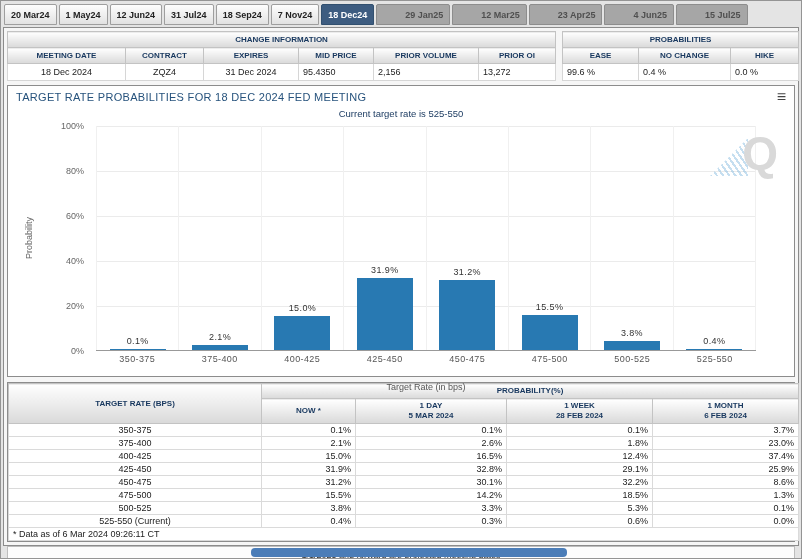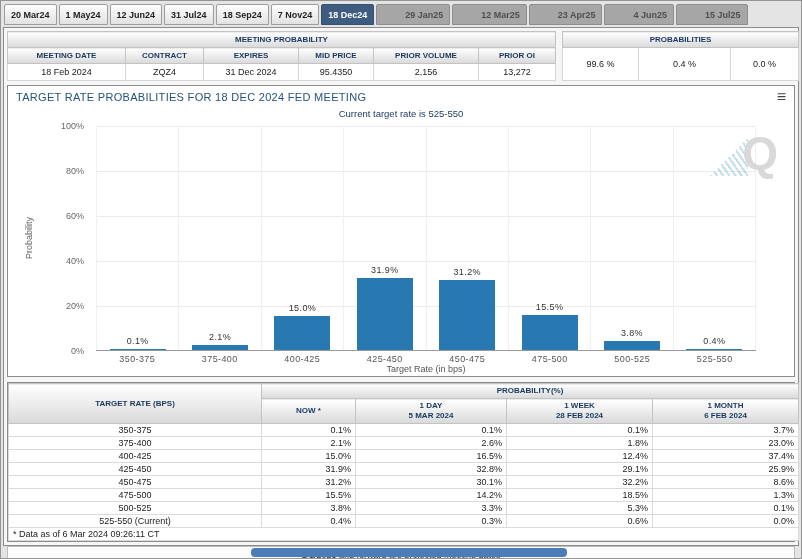--- a/index.html
+++ b/index.html
@@ -21,21 +21,21 @@
 
   
   .info-row { display:flex; gap:6px; }
   table.info { border-collapse:collapse; table-layout:fixed; background:#fff;
                border:1px solid #a8a8a8; }
   table.info th { background:linear-gradient(#ffffff,#d9d9d9); color:#17375e;
                   font-size:8px; font-weight:bold; border:1px solid #c3c3c3;
                   padding:3px 2px; text-align:center; }
   table.info td { font-size:9px; color:#222; border:1px solid #d6d6d6;
                   padding:3px 4px; text-align:center; background:#fff; }
-  table.info td.num { text-align:center; padding-right:4px; }
+  table.info td.num { text-align:left; padding-right:4px; }
   .mi { width:548px; } .pr { width:236px; }
 
   
   .chart-panel { position:relative; margin-top:4px; height:292px;
                  border:1px solid #8c8c8c; background:#fff; }
   .chart-title { position:absolute; top:5px; left:8px; font-size:11px;
                  color:#26527c; letter-spacing:.3px; }
   .menu-icon { position:absolute; top:3px; right:8px; font-size:16px; color:#444;
                line-height:1; cursor:pointer; }
   .chart-subtitle { position:absolute; top:22px; left:0; right:0; text-align:center;
@@ -46,21 +46,21 @@
           background-image:linear-gradient(#ebebeb 1px, transparent 1px);
           background-size:100% 45px; }
   .col { position:relative; flex:1; height:100%; border-left:1px solid #f0f0f0; }
   .col:last-child { border-right:1px solid #f0f0f0; }
   .bar { position:absolute; bottom:0; left:50%; transform:translateX(-50%);
          width:56px; background:#2879b2; }
   .bar-label { position:absolute; left:0; right:0; text-align:center;
                font-size:9px; color:#333; letter-spacing:.4px; }
   .cats { display:flex; margin-top:3px; }
   .cat { flex:1; text-align:center; font-size:9px; color:#555; letter-spacing:.4px; }
-  .xlabel { margin-top:0; text-align:center; font-size:9px; color:#555; }
+  .xlabel { margin-top:18px; text-align:center; font-size:9px; color:#555; }
   .ylabels { position:absolute; left:40px; top:40px; width:44px; height:225px; }
   .ytick { position:absolute; right:8px; font-size:9px; color:#666; }
   .ylab { position:absolute; left:16px; top:40px; height:225px; display:flex;
           align-items:center; }
   .ylab span { writing-mode:vertical-rl; transform:rotate(180deg);
                font-size:9px; color:#666; }
   .wm { position:absolute; right:16px; top:44px; width:56px; height:56px; }
   .wm::before { content:""; position:absolute; left:-12px; top:8px; width:38px;
                 height:38px;
                 background:repeating-linear-gradient(55deg, rgba(140,190,225,.5) 0 2px, transparent 2px 5px);
@@ -115,51 +115,56 @@
         <colgroup>
             <col style="width:118px">
             <col style="width:78px">
             <col style="width:95px">
             <col style="width:75px">
             <col style="width:105px">
             <col style="width:77px">
           </colgroup>
         <thead>
           <tr>
-              <th colspan="6">MEETING PROBABILITY</th>
+              <th colspan="6">CHANGE INFORMATION</th>
             </tr>
           <tr id="mi-cols">
               <th>MEETING DATE</th>
               <th>CONTRACT</th>
               <th>EXPIRES</th>
               <th>MID PRICE</th>
               <th>PRIOR VOLUME</th>
               <th>PRIOR OI</th>
             </tr>
         </thead>
         <tbody>
             <tr id="mi-vals">
-              <td>18 Feb 2024</td>
+              <td>18 Dec 2024</td>
               <td>ZQZ4</td>
               <td>31 Dec 2024</td>
               <td class="num">95.4350</td>
               <td class="num">2,156</td>
               <td class="num">13,272</td>
             </tr>
           </tbody>
       </table>
       <table class="info pr">
         <colgroup>
             <col style="width:76px">
             <col style="width:92px">
             <col style="width:68px">
           </colgroup>
         <thead>
           <tr>
               <th colspan="3">PROBABILITIES</th>
+            </tr>
+          <tr id="pr-cols">
+              <th>EASE</th>
+              <th>NO CHANGE</th>
+              <th>HIKE</th>
             </tr>
         </thead>
         <tbody>
             <tr id="pr-vals">
               <td class="num">99.6 %</td>
               <td class="num">0.4 %</td>
               <td class="num">0.0 %</td>
             </tr>
           </tbody>
       </table>

